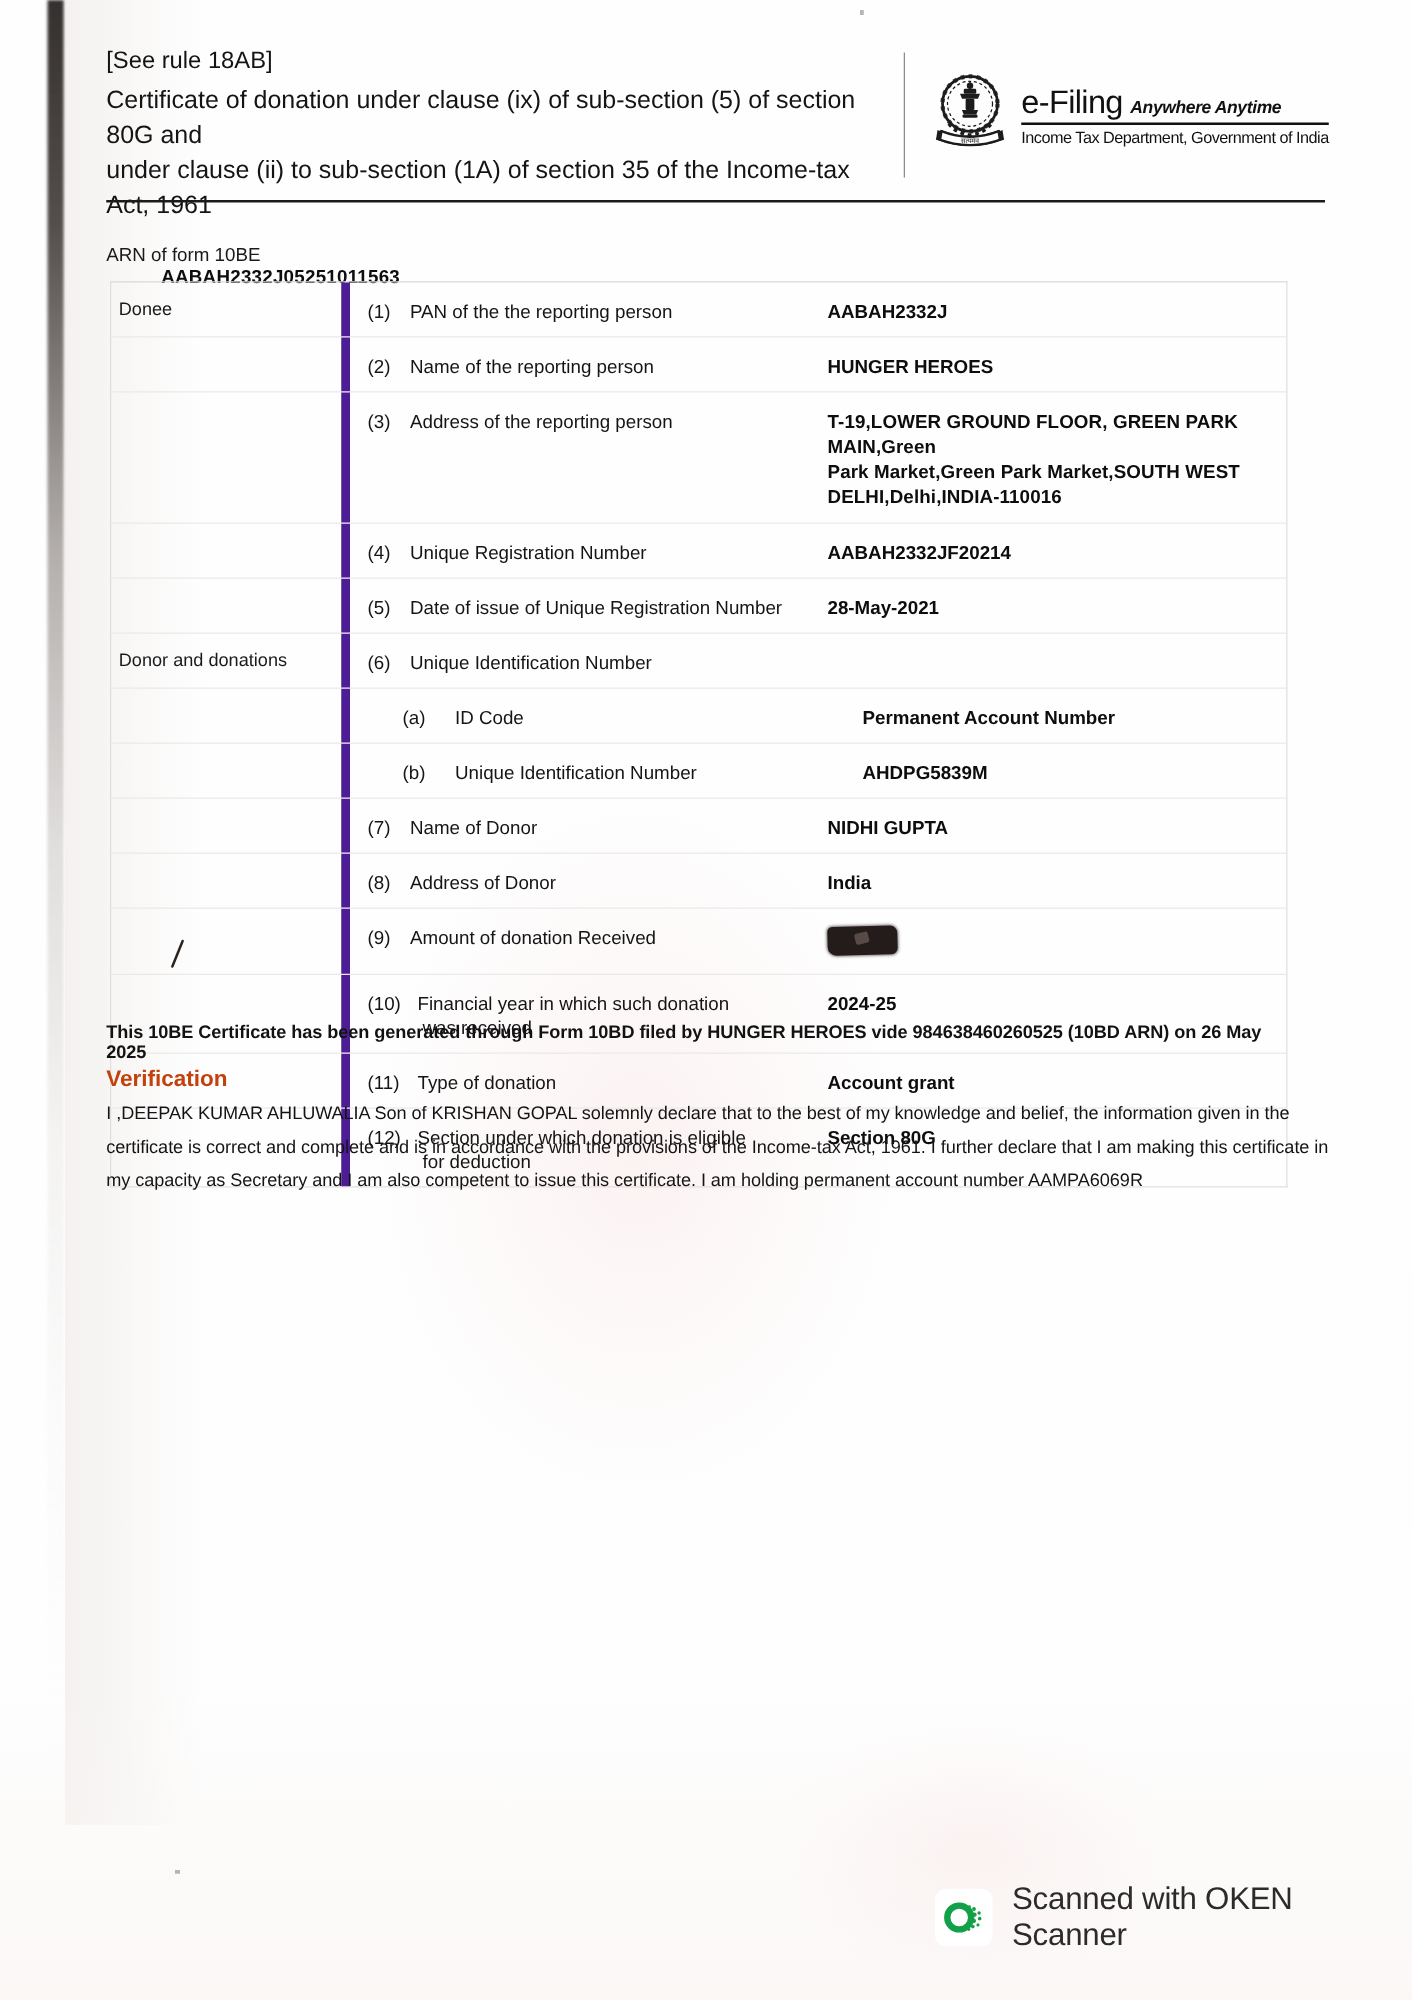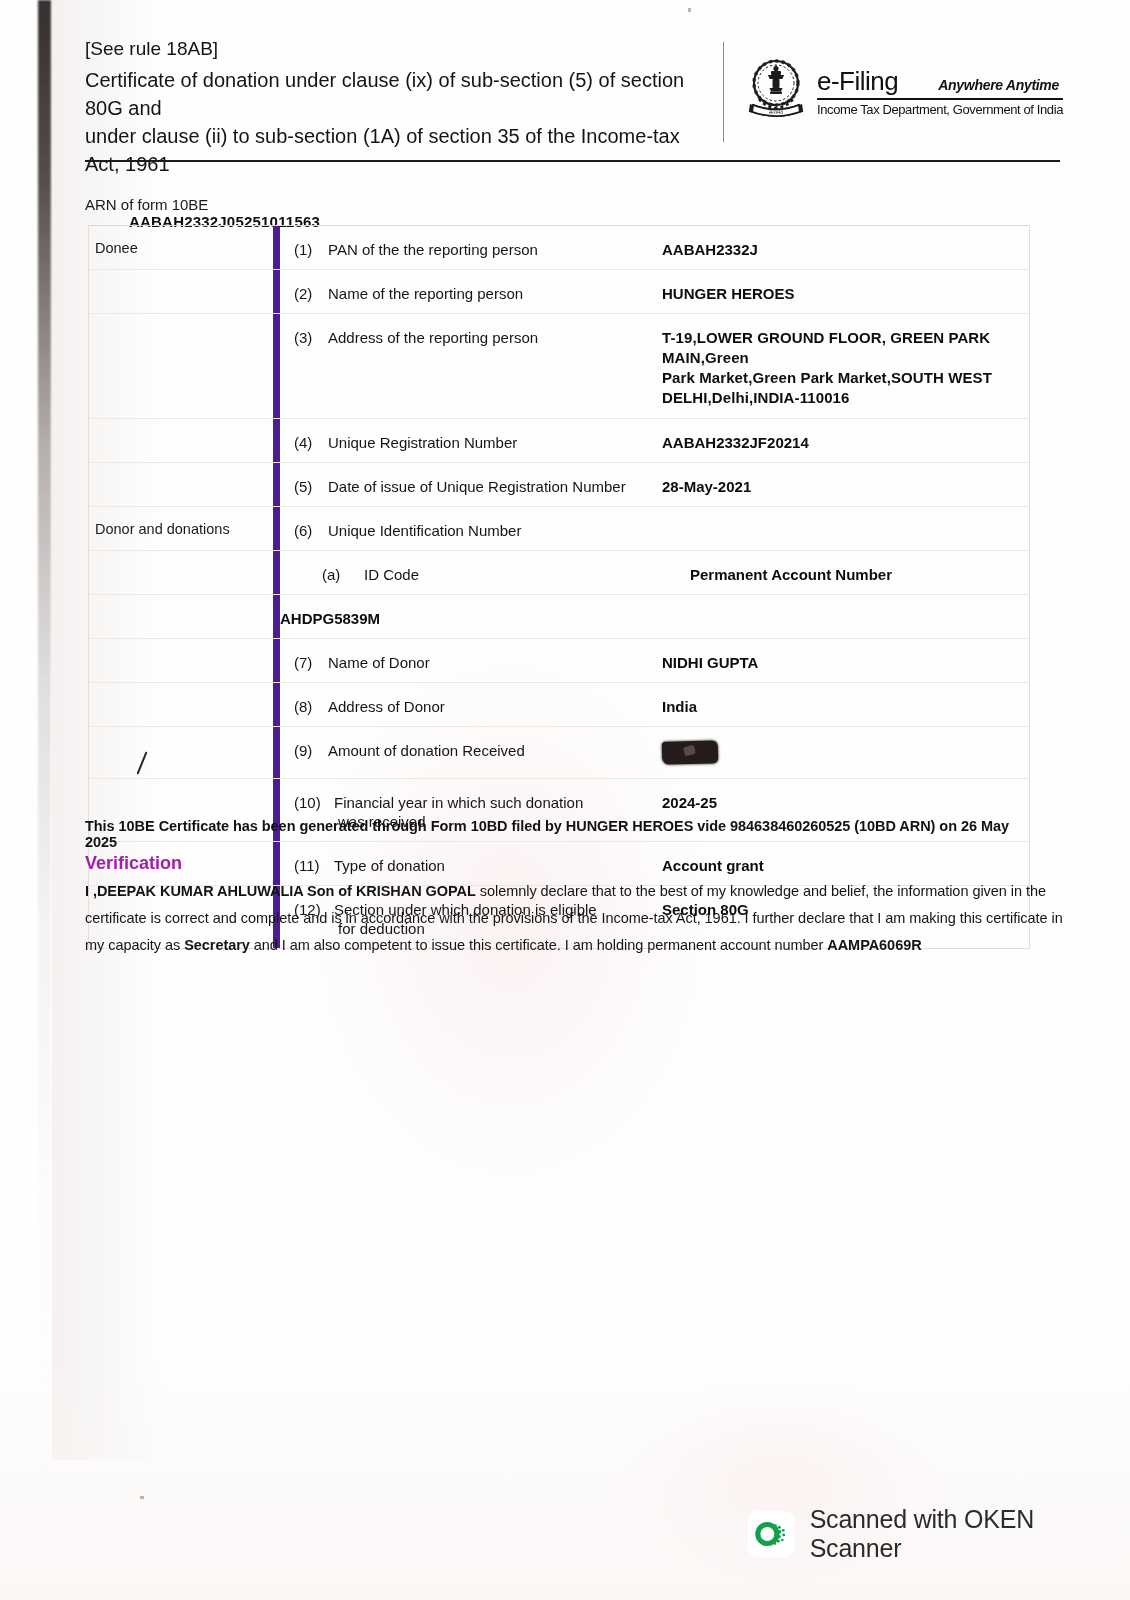--- a/index.html
+++ b/index.html
@@ -118,21 +118,20 @@
     font-size: 26px;
     letter-spacing: -0.5px;
     color: #111;
   }
   .anywhere {
     font-size: 14px;
     font-style: italic;
     font-weight: bold;
     color: #111;
     letter-spacing: -0.3px;
-    margin-left: 34px;
   }
   .logo-rule {
     height: 2px;
     background: #111;
     margin: 1px 0 2px 0;
     width: 100%;
   }
   .itd-line {
     font-size: 13px;
     color: #111;
@@ -255,33 +254,33 @@
     font-size: 14.5px;
     color: #121212;
     font-weight: bold;
     letter-spacing: -0.05px;
   }
   .verif-heading {
     position: absolute;
     left: 85px; top: 853px;
     font-size: 18px;
     font-weight: bold;
-    color: #a21caf;
+    color: #c2410c;
   }
   .verif-body {
     position: absolute;
     left: 85px; top: 878px;
     width: 985px;
     font-size: 14.5px;
     line-height: 27px;
     color: #141414;
     text-align: left;
     letter-spacing: -0.05px;
   }
-  .verif-body b { font-weight: bold; }
+  .verif-body b { font-weight: normal; }
 
   
   .oken {
     position: absolute;
     left: 748px; top: 1505px;
     display: flex;
     align-items: center;
     gap: 16px;
   }
   .oken-badge {
@@ -408,20 +407,21 @@
     </div>
 
     <div class="trow">
       <div class="col-section"></div>
       <div class="col-label indent-sub"><span class="lbl-num">(a)</span><span>ID Code</span></div>
       <div class="col-value">Permanent Account Number</div>
     </div>
 
     <div class="trow">
       <div class="col-section"></div>
+      <div class="col-label indent-sub"><span class="lbl-num">(b)</span><span>Unique Identification Number</span></div>
       <div class="col-value">AHDPG5839M</div>
     </div>
 
     <div class="trow">
       <div class="col-section"></div>
       <div class="col-label"><span class="lbl-num">(7)</span><span>Name of Donor</span></div>
       <div class="col-value">NIDHI GUPTA</div>
     </div>
 
     <div class="trow">

